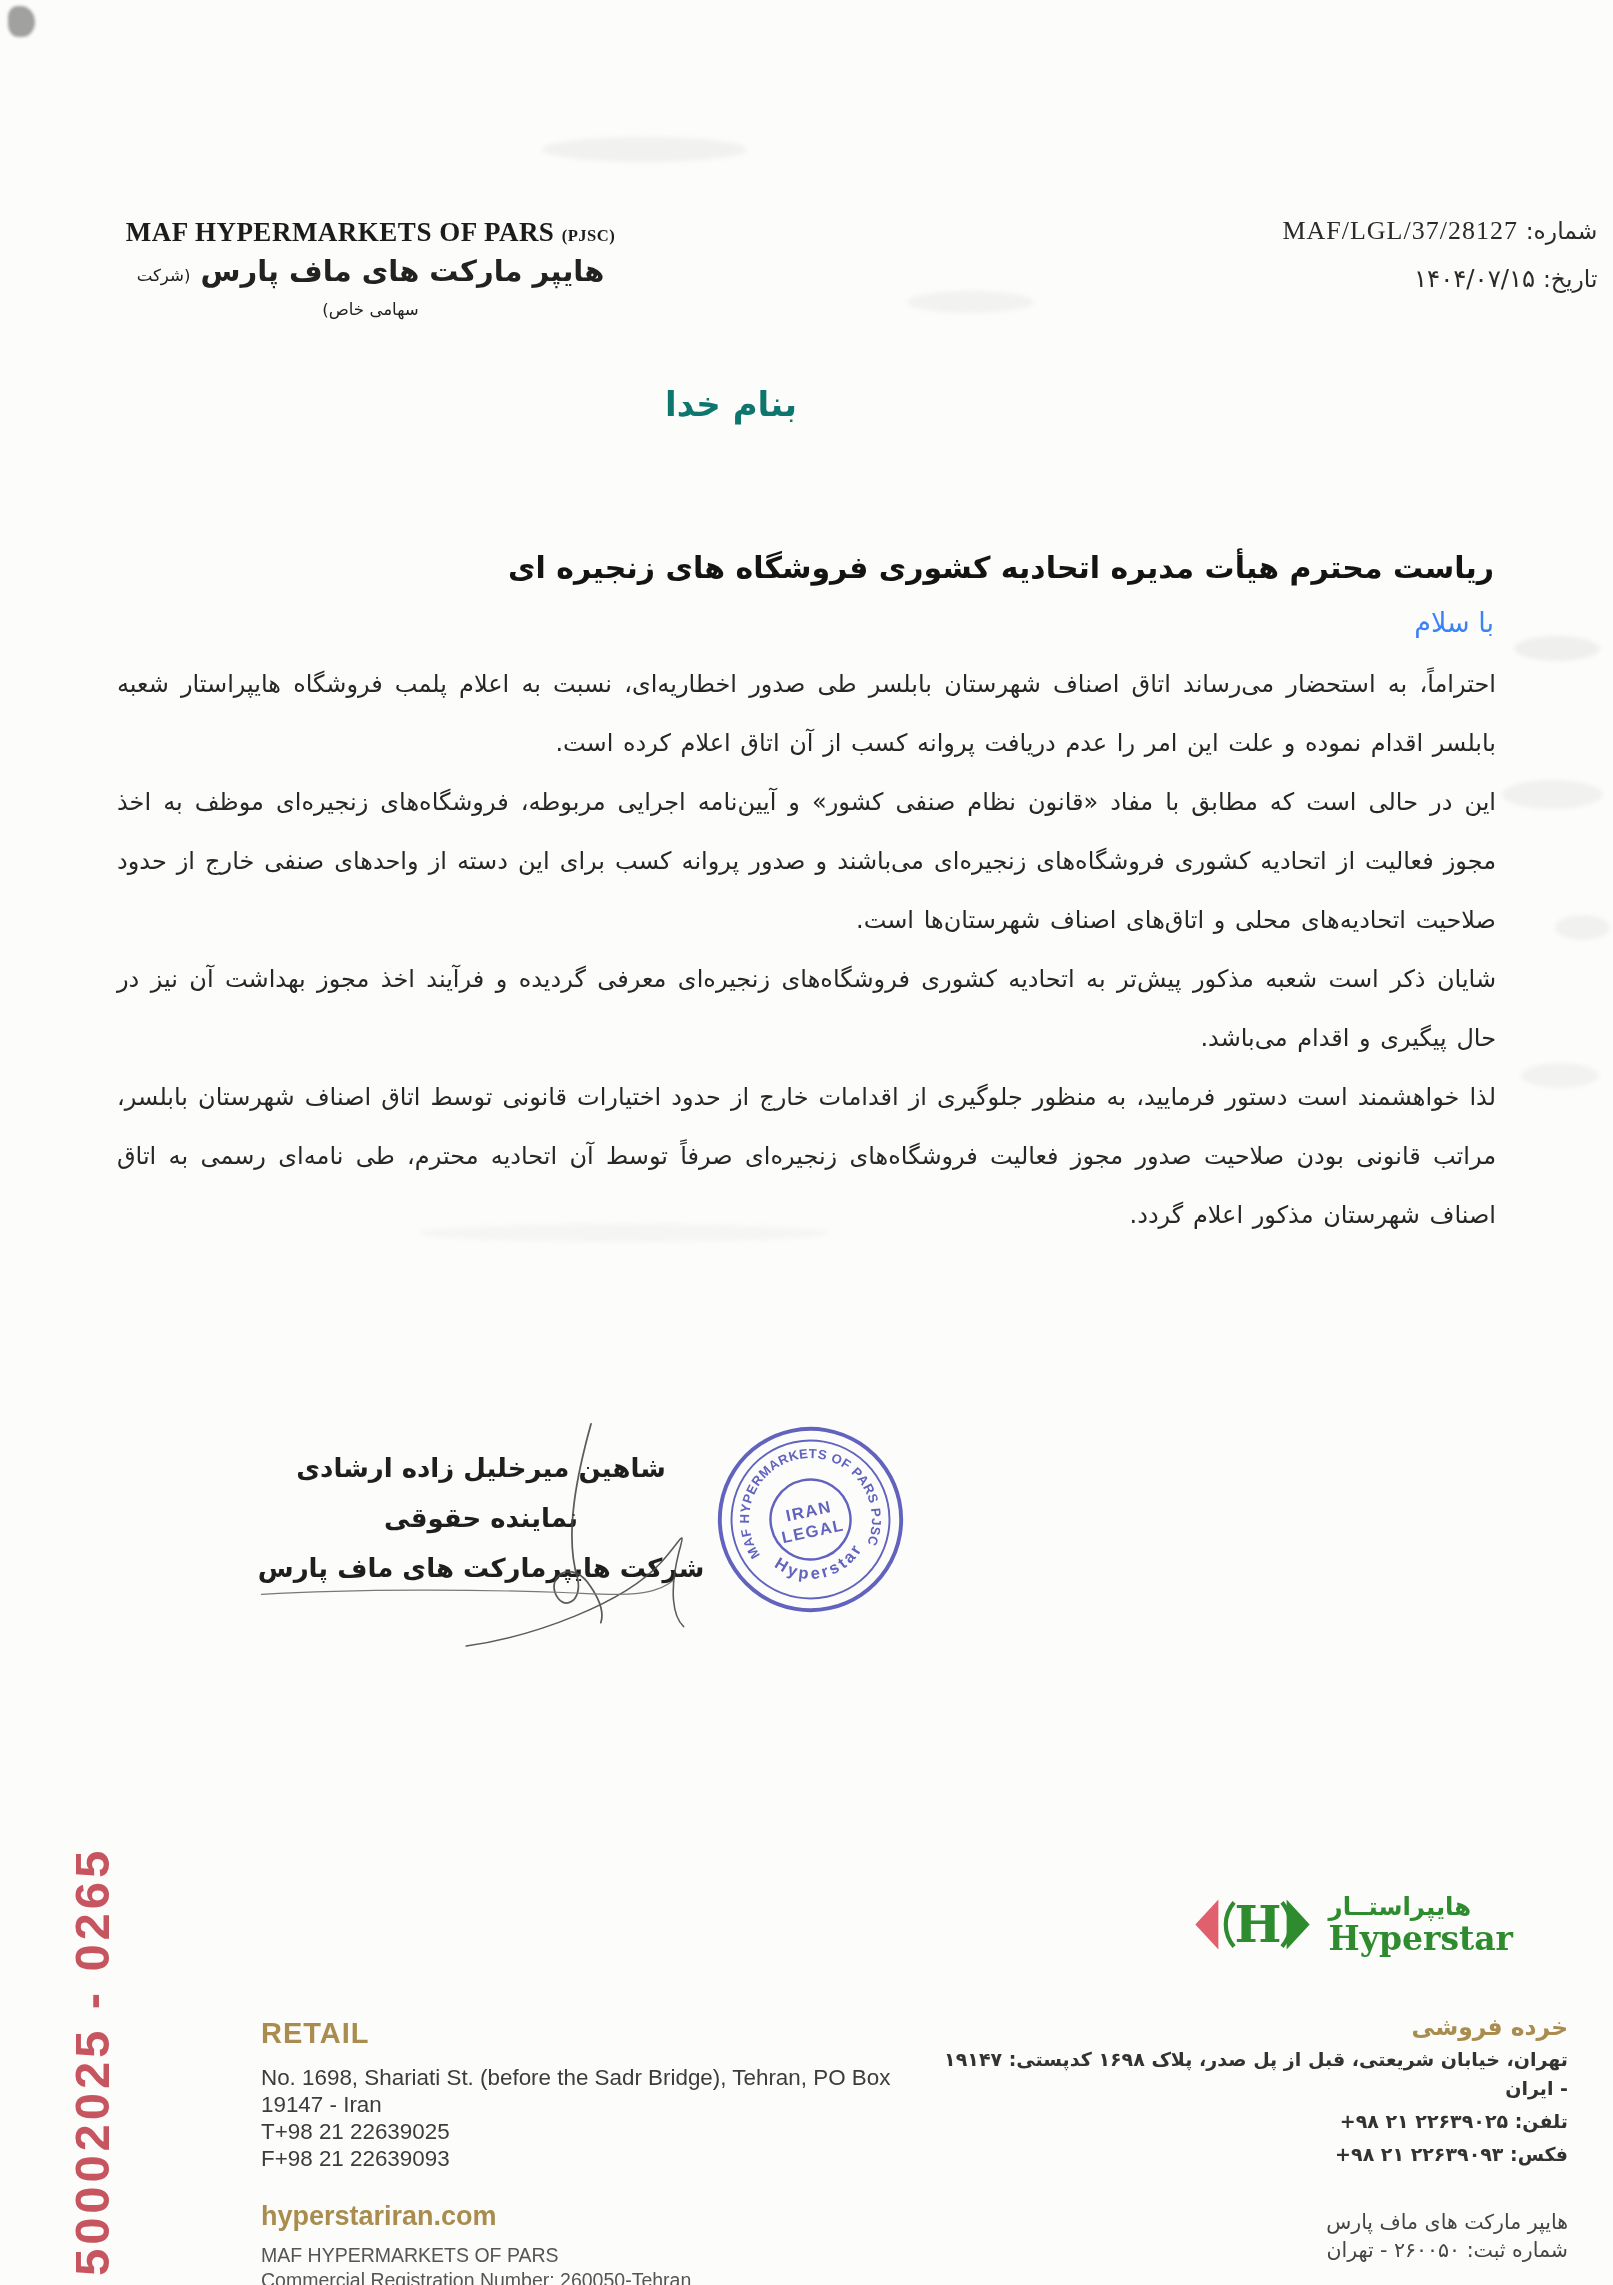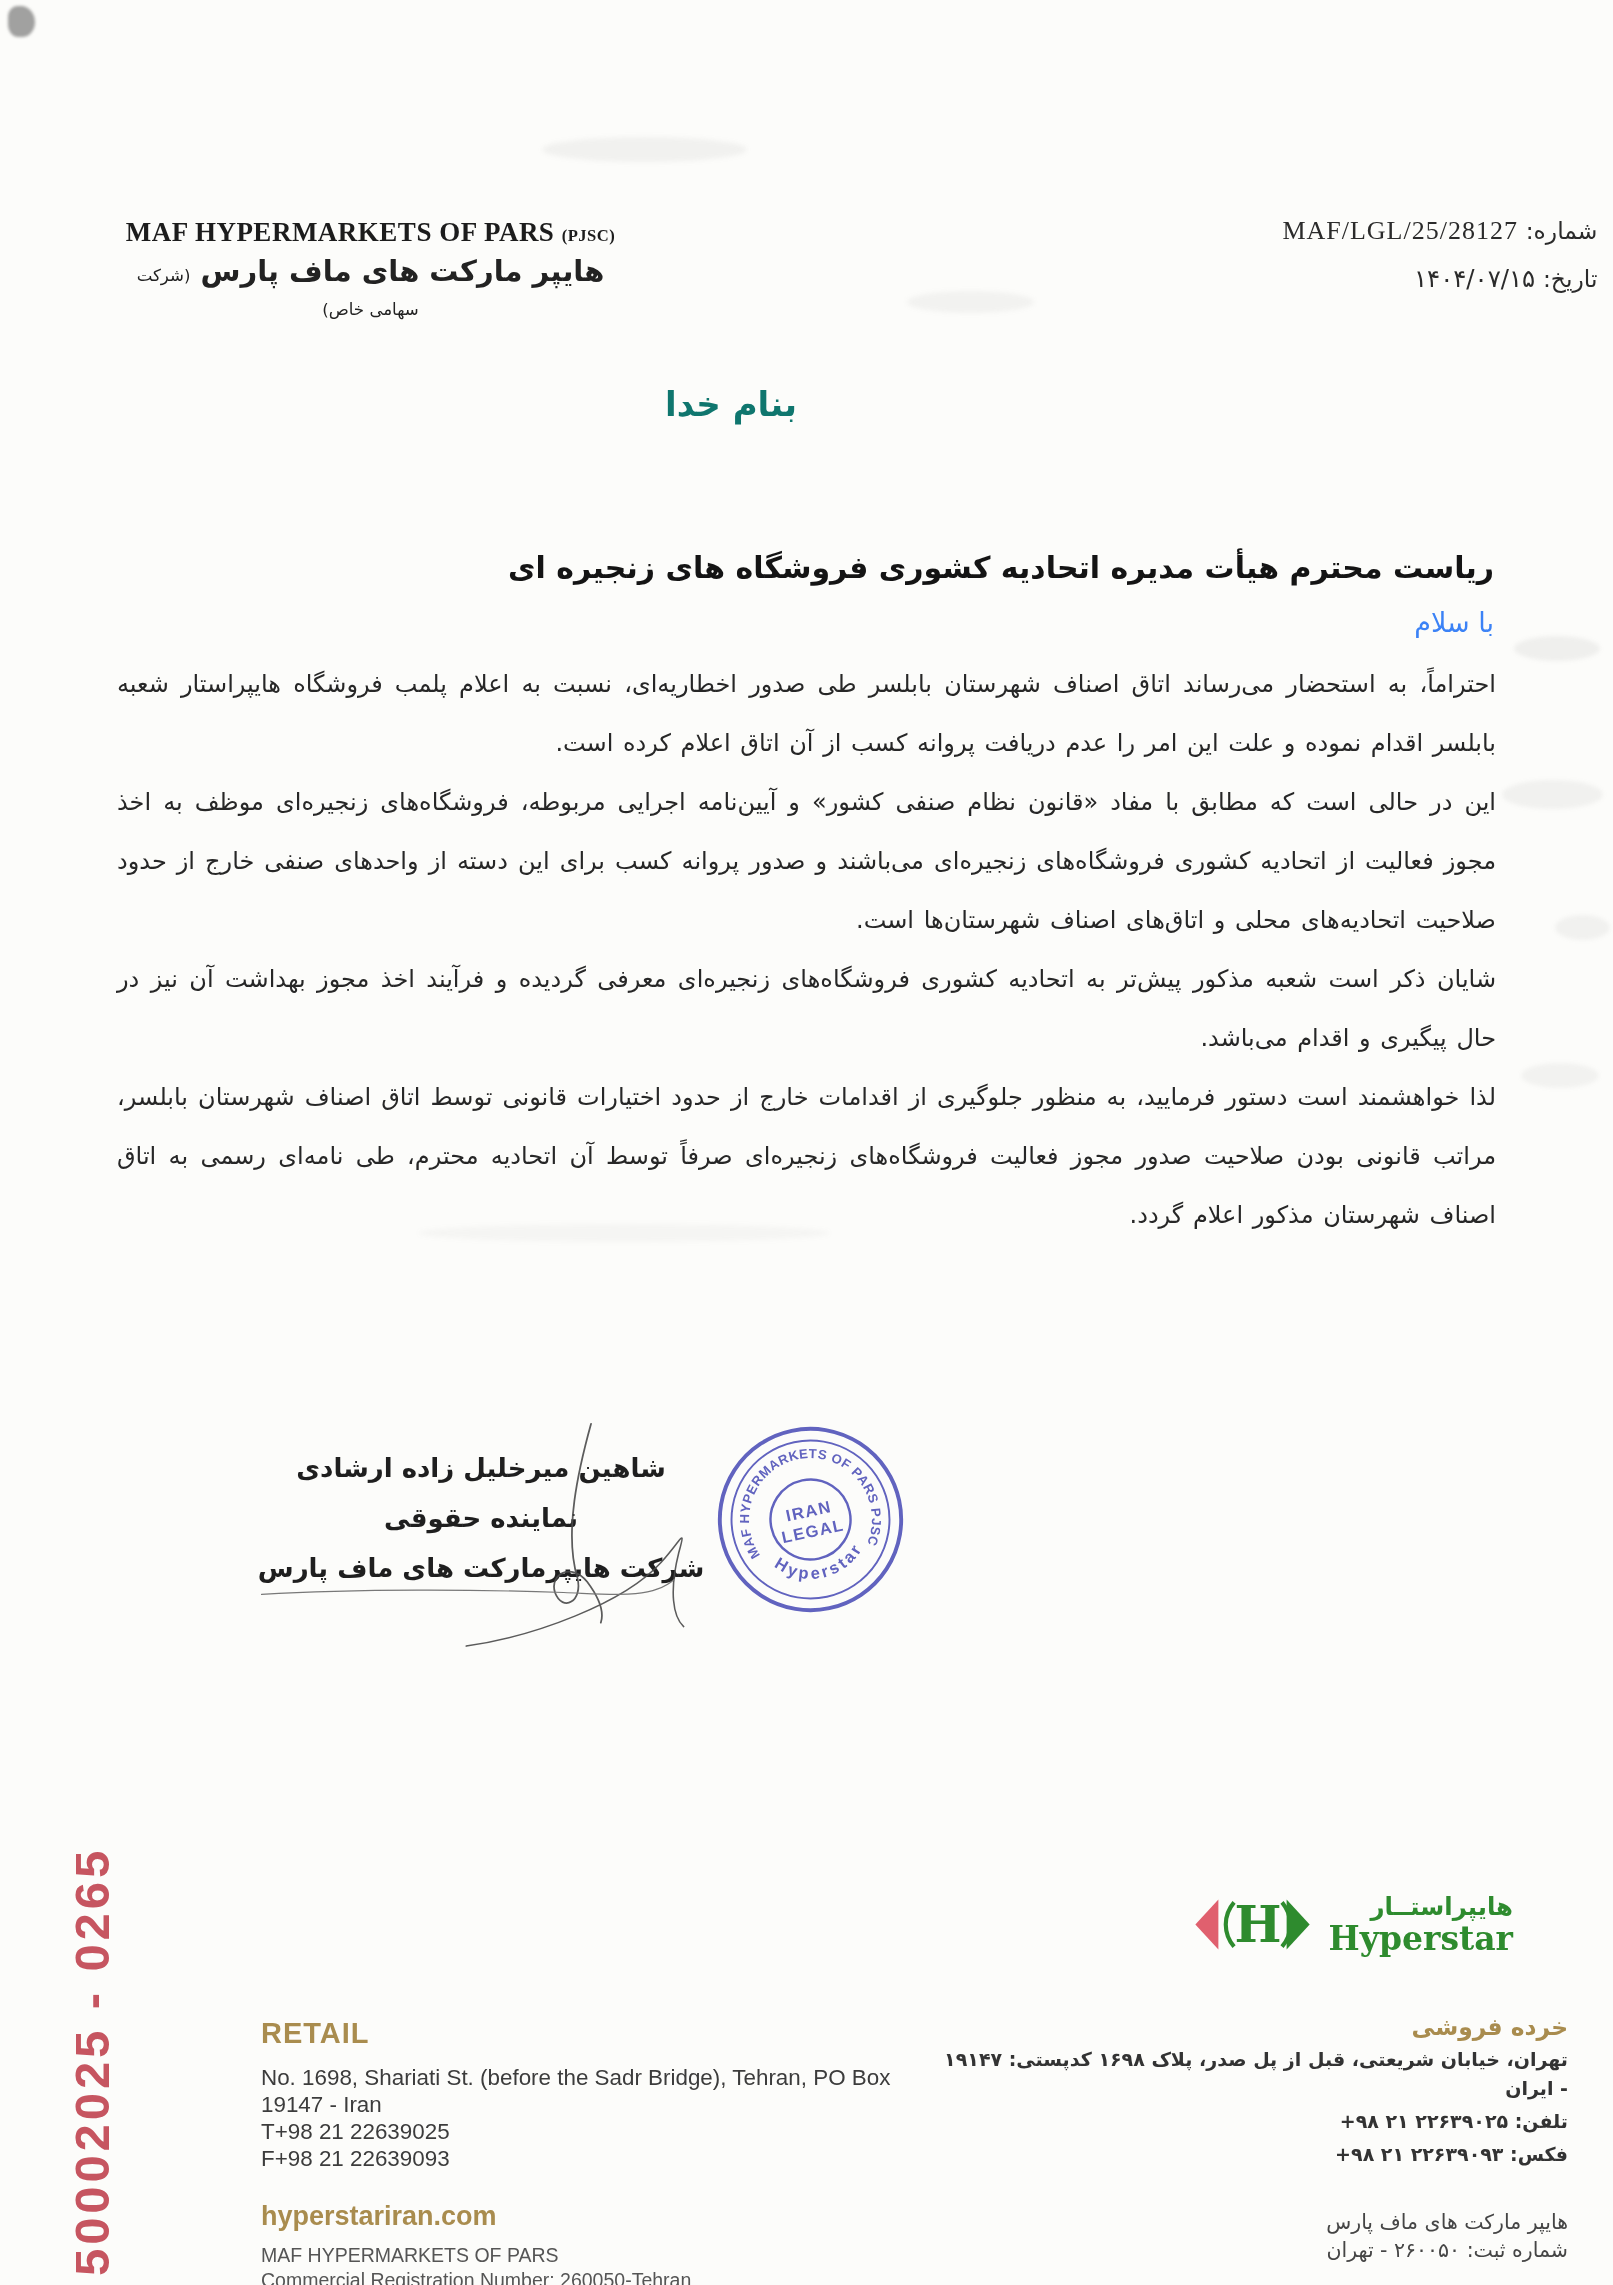--- a/index.html
+++ b/index.html
@@ -88,21 +88,21 @@
     text-align:right; color:#333;
   }
   .fr-head { font-size:23.4px; font-weight:bold; color:#a98c4e; }
   .fr-line { margin-top:3.9px; font-size:19px; font-weight:600; line-height:29px; color:#333; }
   .fr-co-block { margin-top:39px; font-weight:400; color:#454545; }
   .fr-co-block div { font-size:20.5px; line-height:28px; font-weight:400; }
   .logo {
     position:absolute; left:1192px; top:1892px;
     display:flex; align-items:center; gap:15.6px;
   }
-  .logo-text { text-align:right; }
+  .logo-text { text-align:left; }
   .logo-fa { font-size:24.4px; font-weight:bold; color:#2e8b2e; line-height:29px; }
   .logo-en {
     font-family:"DejaVu Serif","Liberation Serif",serif;
     font-size:33px; font-weight:bold; color:#2e8b2e; line-height:35px;
   }
   
   .artifact { position:absolute; pointer-events:none; }
   .a1 { left:7.8px; top:5.9px; width:27px; height:31px; background:rgba(70,70,70,.5); border-radius:40% 60% 55% 45%; filter:blur(1.5px); }
   .a2 { left:542px; top:137px; width:205px; height:25px; background:rgba(120,120,120,.08); border-radius:50%; filter:blur(2.9px); }
   .a3 { left:907px; top:291px; width:127px; height:21.5px; background:rgba(120,120,120,.07); border-radius:50%; filter:blur(2.9px); }
@@ -133,21 +133,21 @@
     </div>
     <div class="brand-fa" dir="rtl">
       <span>هایپر مارکت های ماف پارس</span>
       <span class="fa-suffix">(شرکت سهامی خاص)</span>
     </div>
   </div>
 
   <div class="refblock" dir="rtl">
     <div class="refrow">
       <span class="reflabel">شماره:</span>
-      <span class="refval" dir="ltr">MAF/LGL/25/28127</span>
+      <span class="refval" dir="ltr">MAF/LGL/37/28127</span>
     </div>
     <div class="refrow">
       <span class="reflabel">تاریخ:</span>
       <span>۱۴۰۴/۰۷/۱۵</span>
     </div>
   </div>
 
   <div class="bismillah">بنام خدا</div>
 
   <div class="recipient" dir="rtl">ریاست محترم هیأت مدیره اتحادیه کشوری فروشگاه های زنجیره ای</div>

